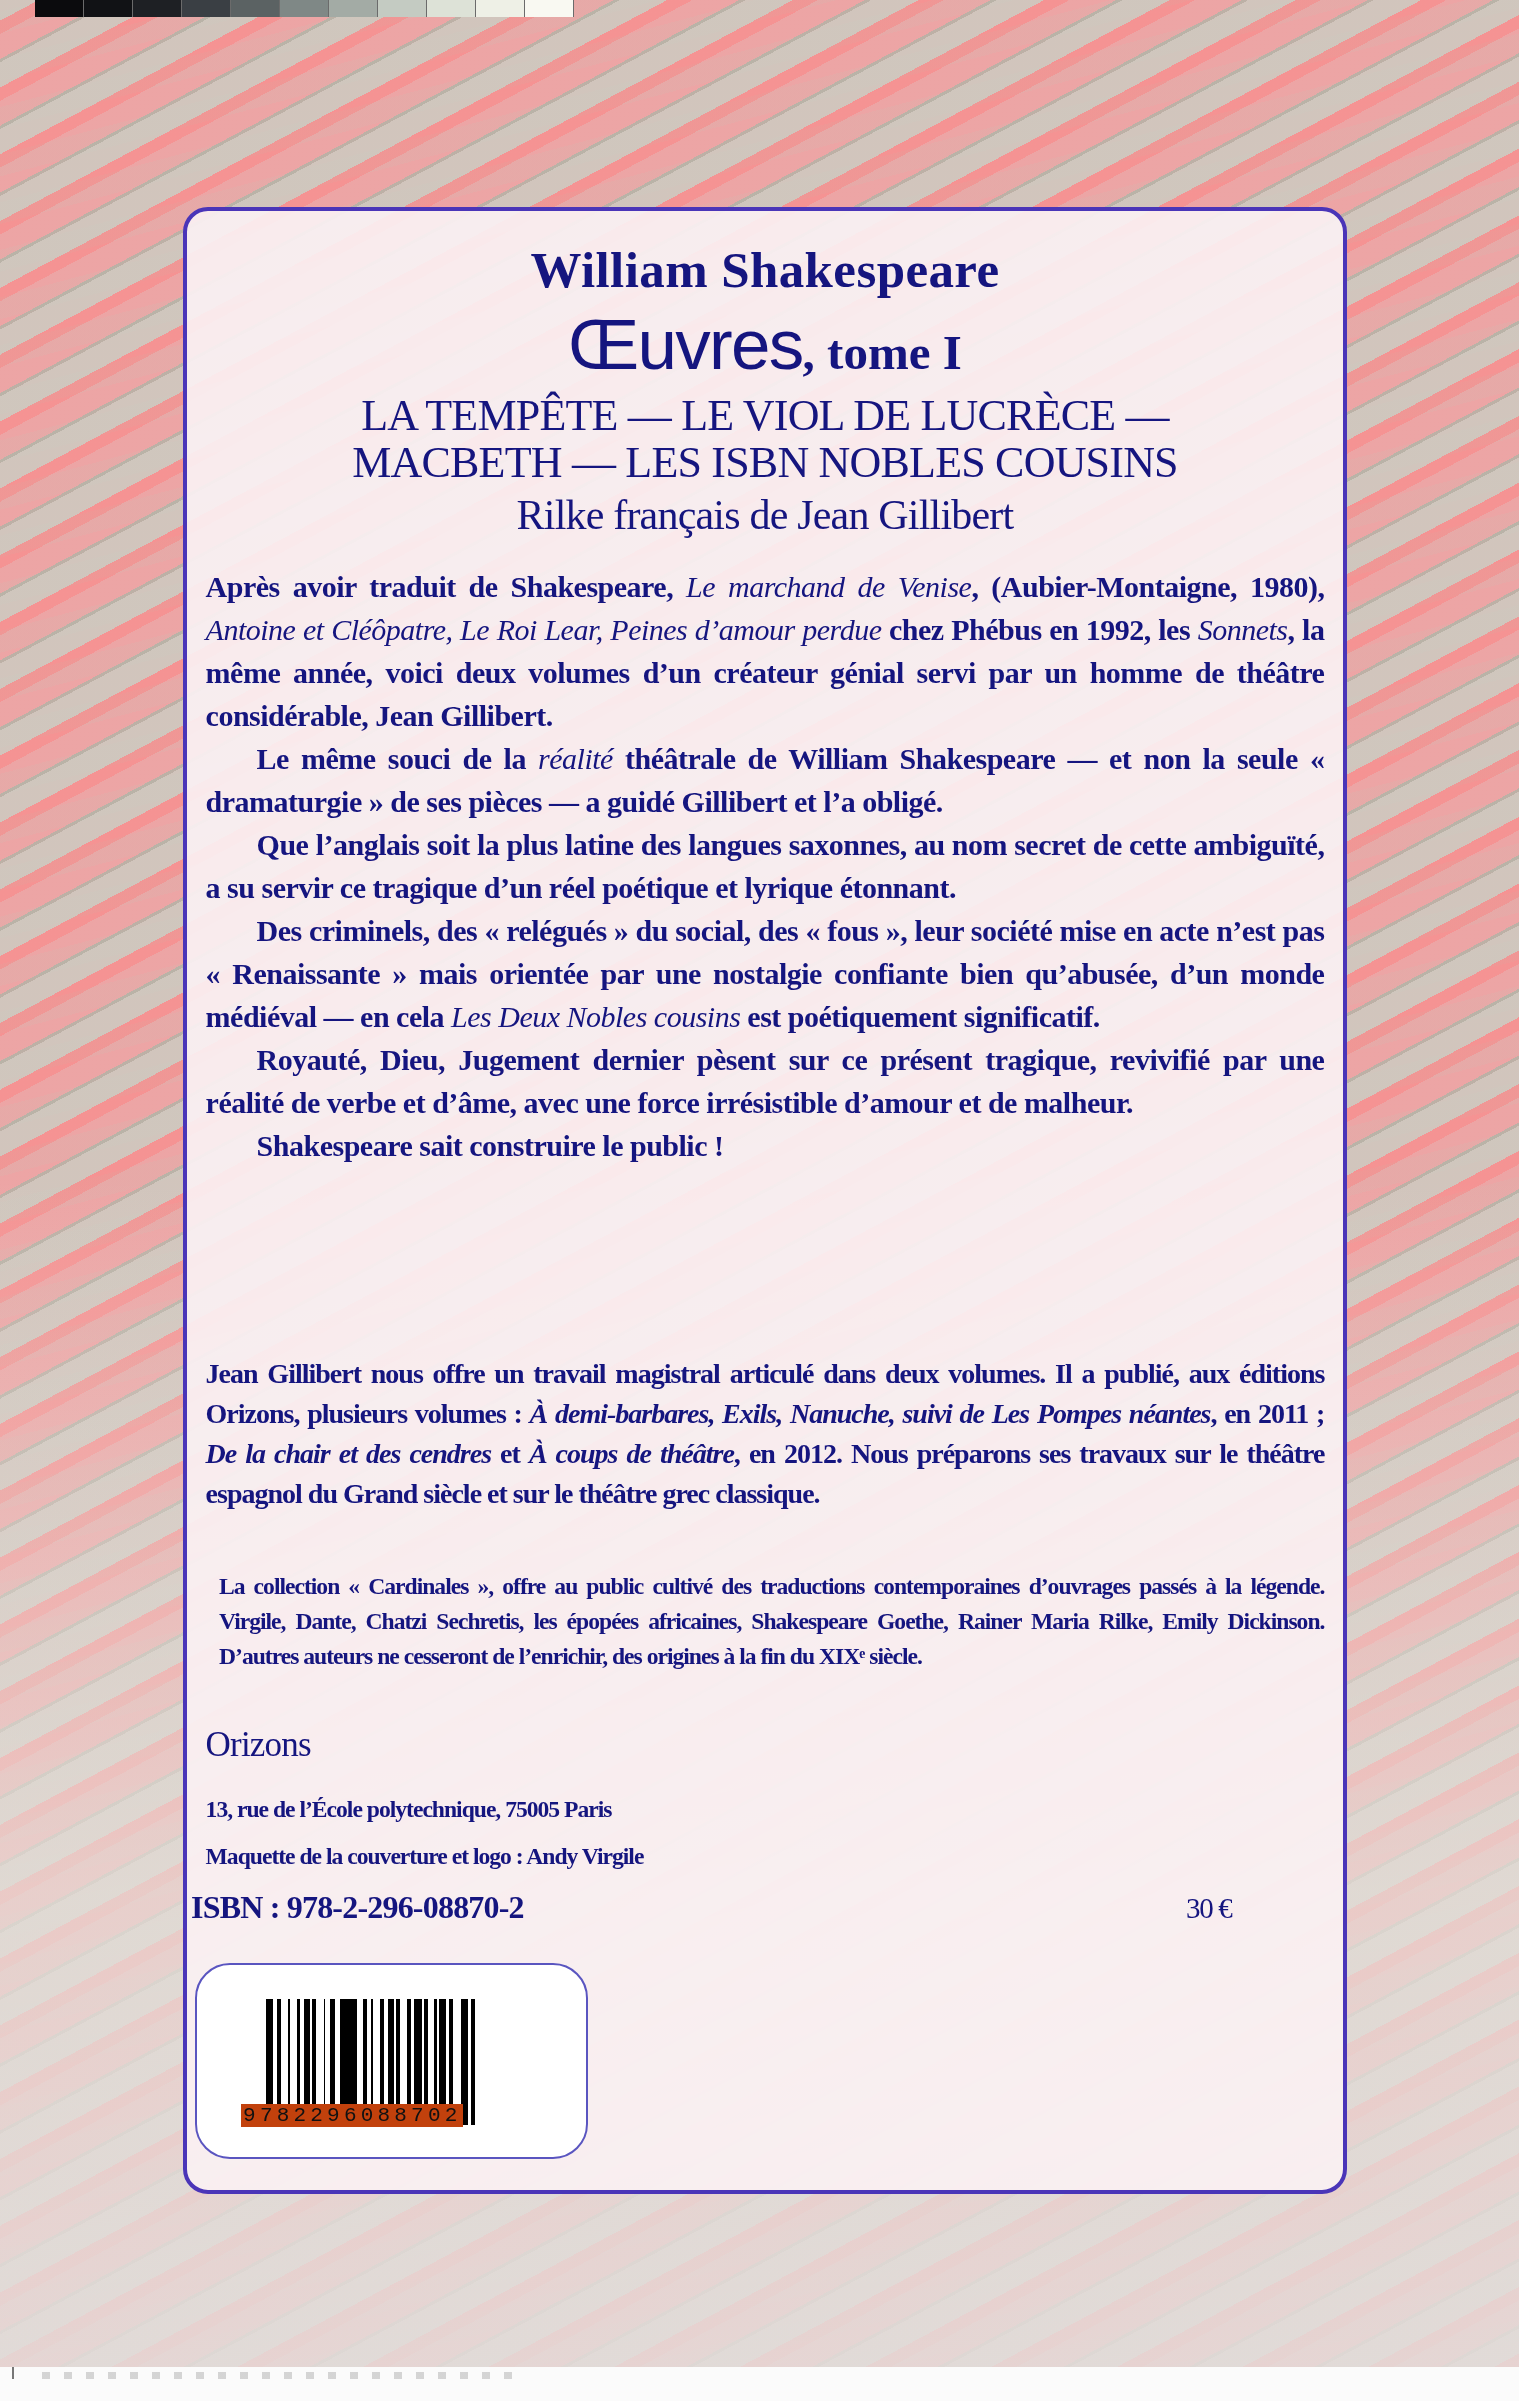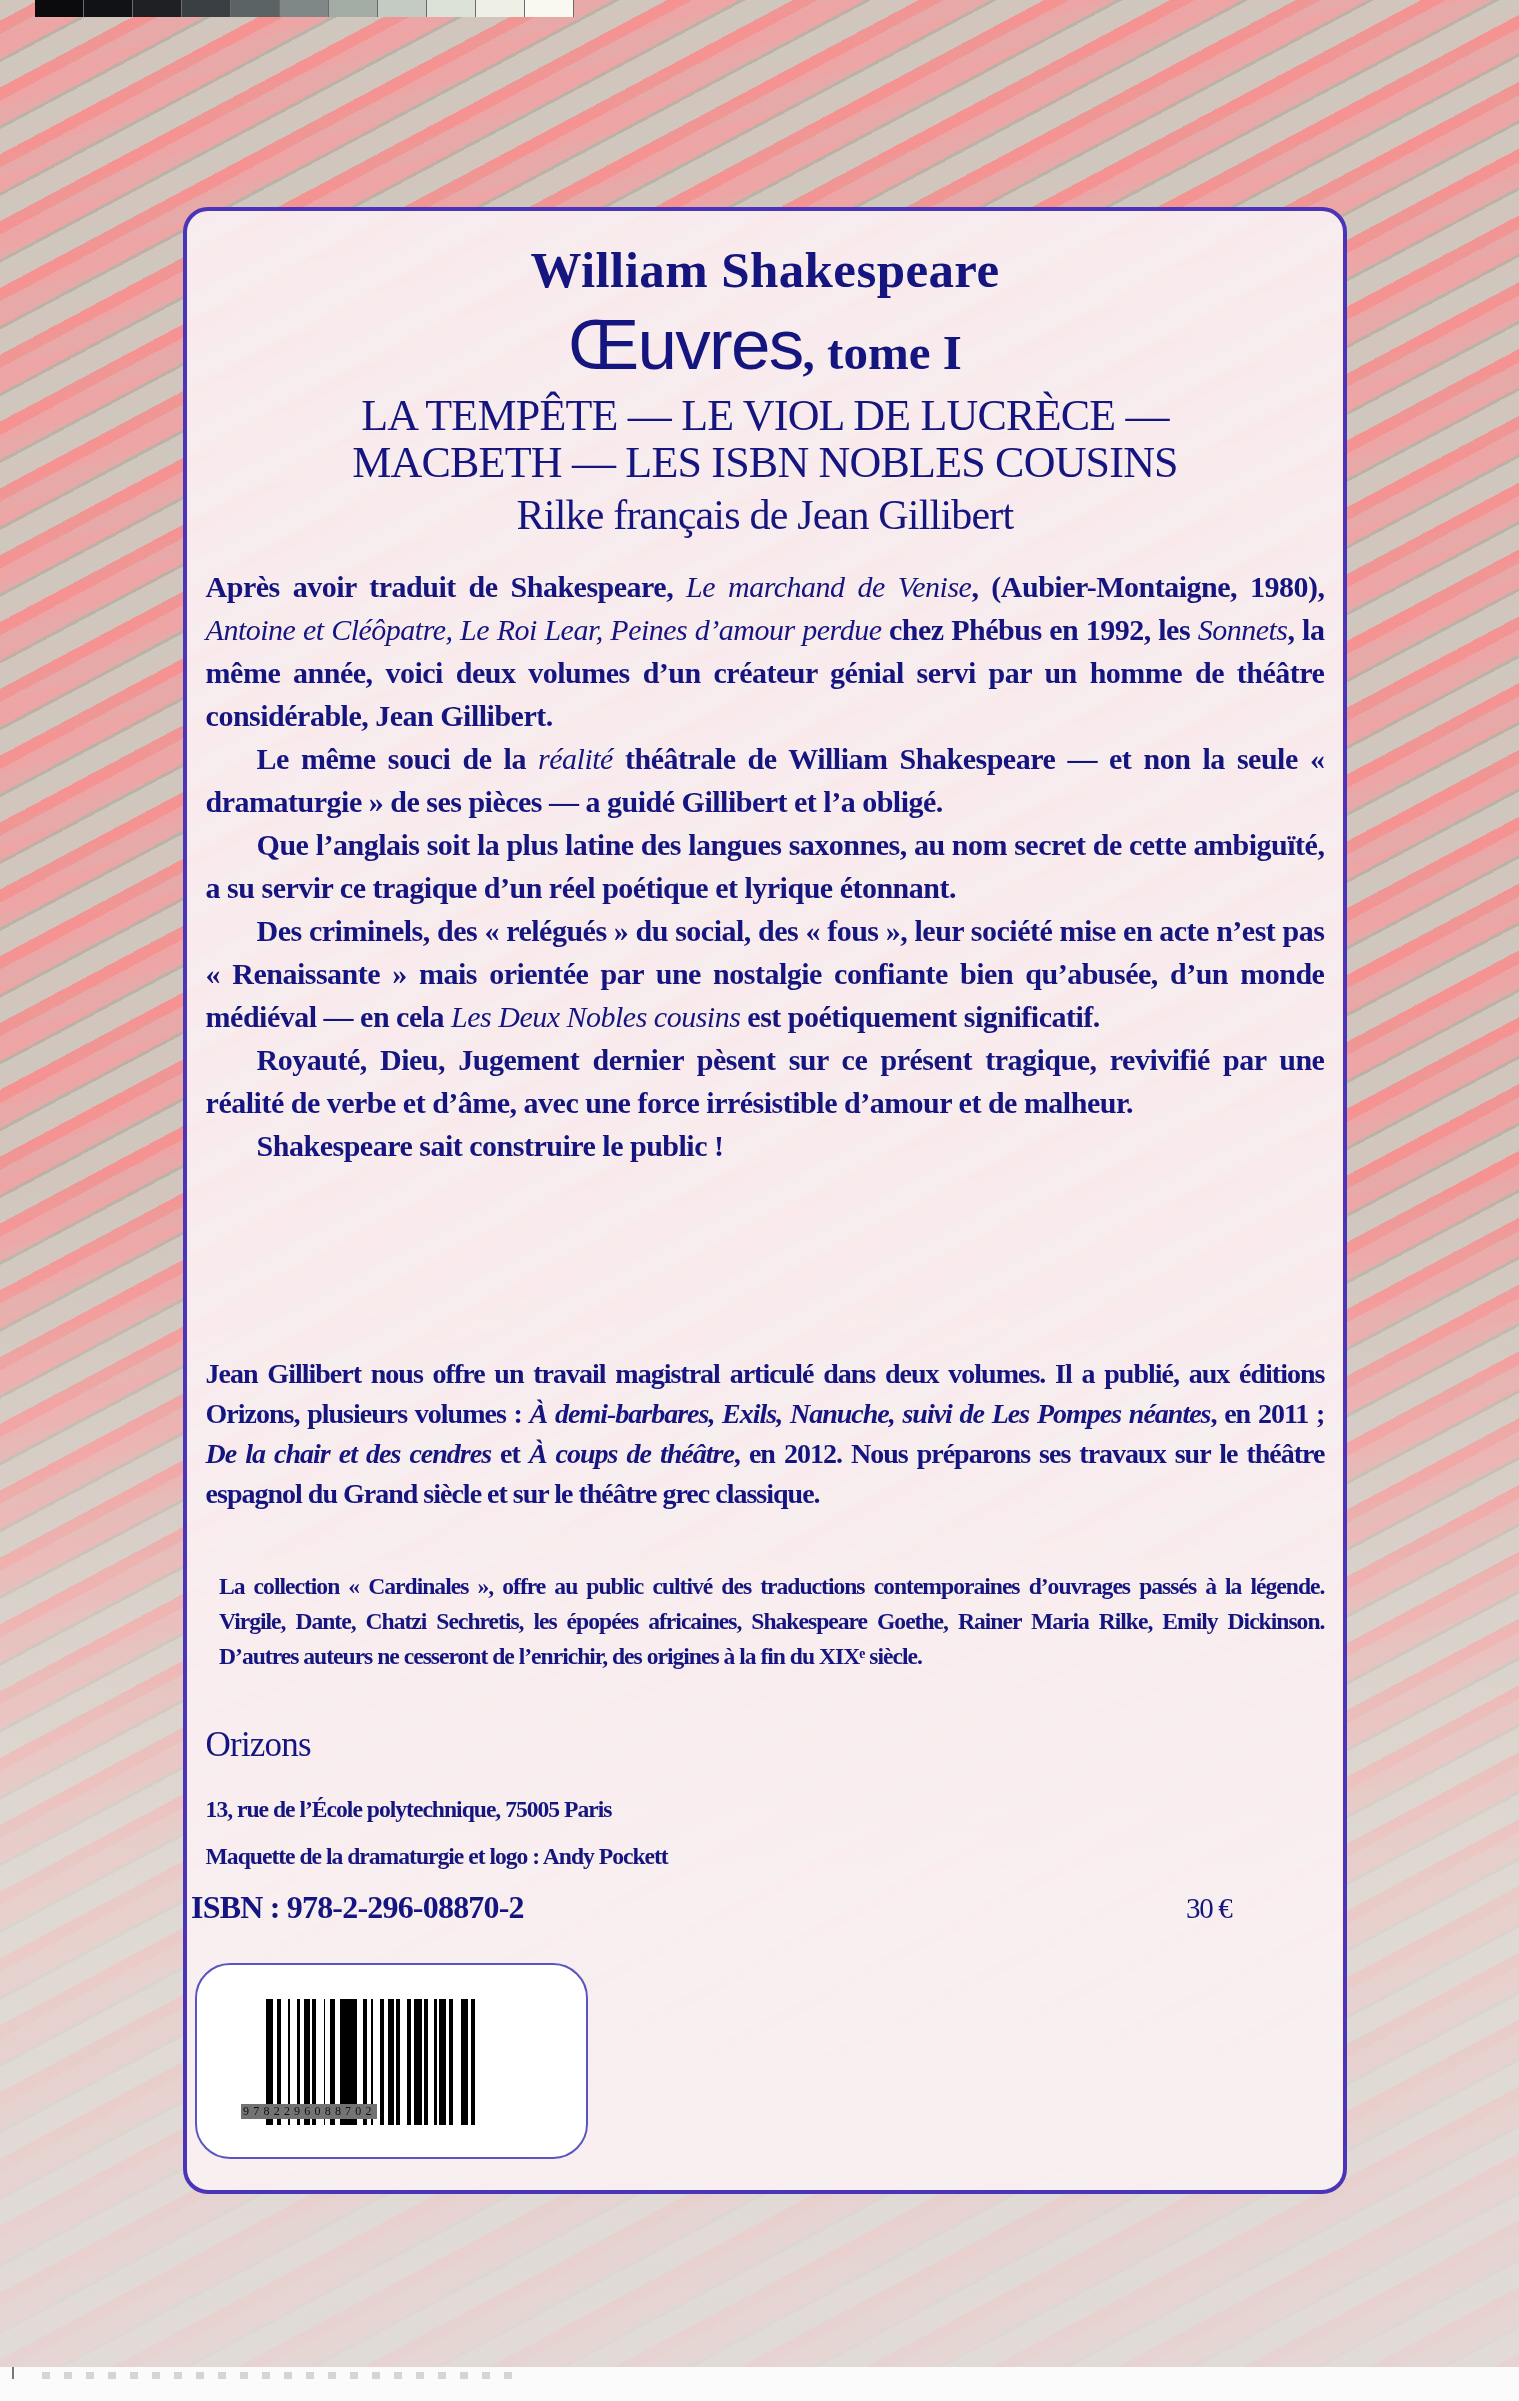--- a/index.html
+++ b/index.html
@@ -70,22 +70,22 @@
   .barcode-box {
     position:absolute; left:8.4px; top:1752px; width:393px; height:196px;
     box-sizing:border-box; border:2.5px solid #5a55c0; border-radius:35px; background:#fff;
   }
   .bars {
     position:absolute; left:69px; top:34px; width:266px; height:126px;
     display:flex; align-items:stretch;
   }
   .bars span { display:block; height:100%; }
   .digits {
-    position:absolute; left:44px; top:139px; font-family:Liberation Serif, serif;
-    font-size:12px; letter-spacing:4.2px; color:#111; background:#737373; padding:0 1.7px;
+    position:absolute; left:44px; top:139px; font-family:Liberation Mono, monospace;
+    font-size:21px; letter-spacing:4.2px; color:#111; background:#c2410c; padding:0 1.7px;
   }
 </style>
 </head>
 <body>
 
 <div class="bg"></div>
 <div class="bg-fade"></div>
 
 <div class="calib" id="calib">
     <div class="sw" style="background: rgb(11, 11, 13);"></div>
@@ -120,21 +120,21 @@
     <p class="ind">Royauté, Dieu, Jugement dernier pèsent sur ce présent tragique, revivifié par une réalité de verbe et d’âme, avec une force irrésistible d’amour et de malheur.</p>
     <p class="ind">Shakespeare sait construire le public !</p>
   </div>
 
   <div class="bio"><span>Jean Gillibert nous offre un travail magistral articulé dans deux volumes. Il a publié, aux éditions Orizons, plusieurs volumes : </span><i>À demi-barbares, Exils, Nanuche, suivi de Les Pompes néantes</i><span>, en 2011 ; </span><i>De la chair et des cendres</i><span> et </span><i>À coups de théâtre</i><span>, en 2012. Nous préparons ses travaux sur le théâtre espagnol du Grand siècle et sur le théâtre grec classique.</span></div>
 
   <div class="coll">La collection « Cardinales », offre au public cultivé des traductions contemporaines d’ouvrages passés à la légende. Virgile, Dante, Chatzi Sechretis, les épopées africaines, Shakespeare Goethe, Rainer Maria Rilke, Emily Dickinson. D’autres auteurs ne cesseront de l’enrichir, des origines à la fin du XIXᵉ siècle.</div>
 
   <div class="publisher">Orizons</div>
   <div class="address">13, rue de l’École polytechnique, 75005 Paris</div>
-  <div class="credits">Maquette de la dramaturgie et logo : Andy Pockett</div>
+  <div class="credits">Maquette de la couverture et logo : Andy Virgile</div>
   <div class="isbn">ISBN : 978-2-296-08870-2</div>
   <div class="price">30 €</div>
 
   <div class="barcode-box">
     <div class="bars" id="bars">
         <span style="width: 6.4px; background: rgb(0, 0, 0);"></span>
         <span style="width: 4.6px; background: transparent;"></span>
         <span style="width: 3.7px; background: rgb(0, 0, 0);"></span>
         <span style="width: 7.4px; background: transparent;"></span>
         <span style="width: 1.9px; background: rgb(0, 0, 0);"></span>

